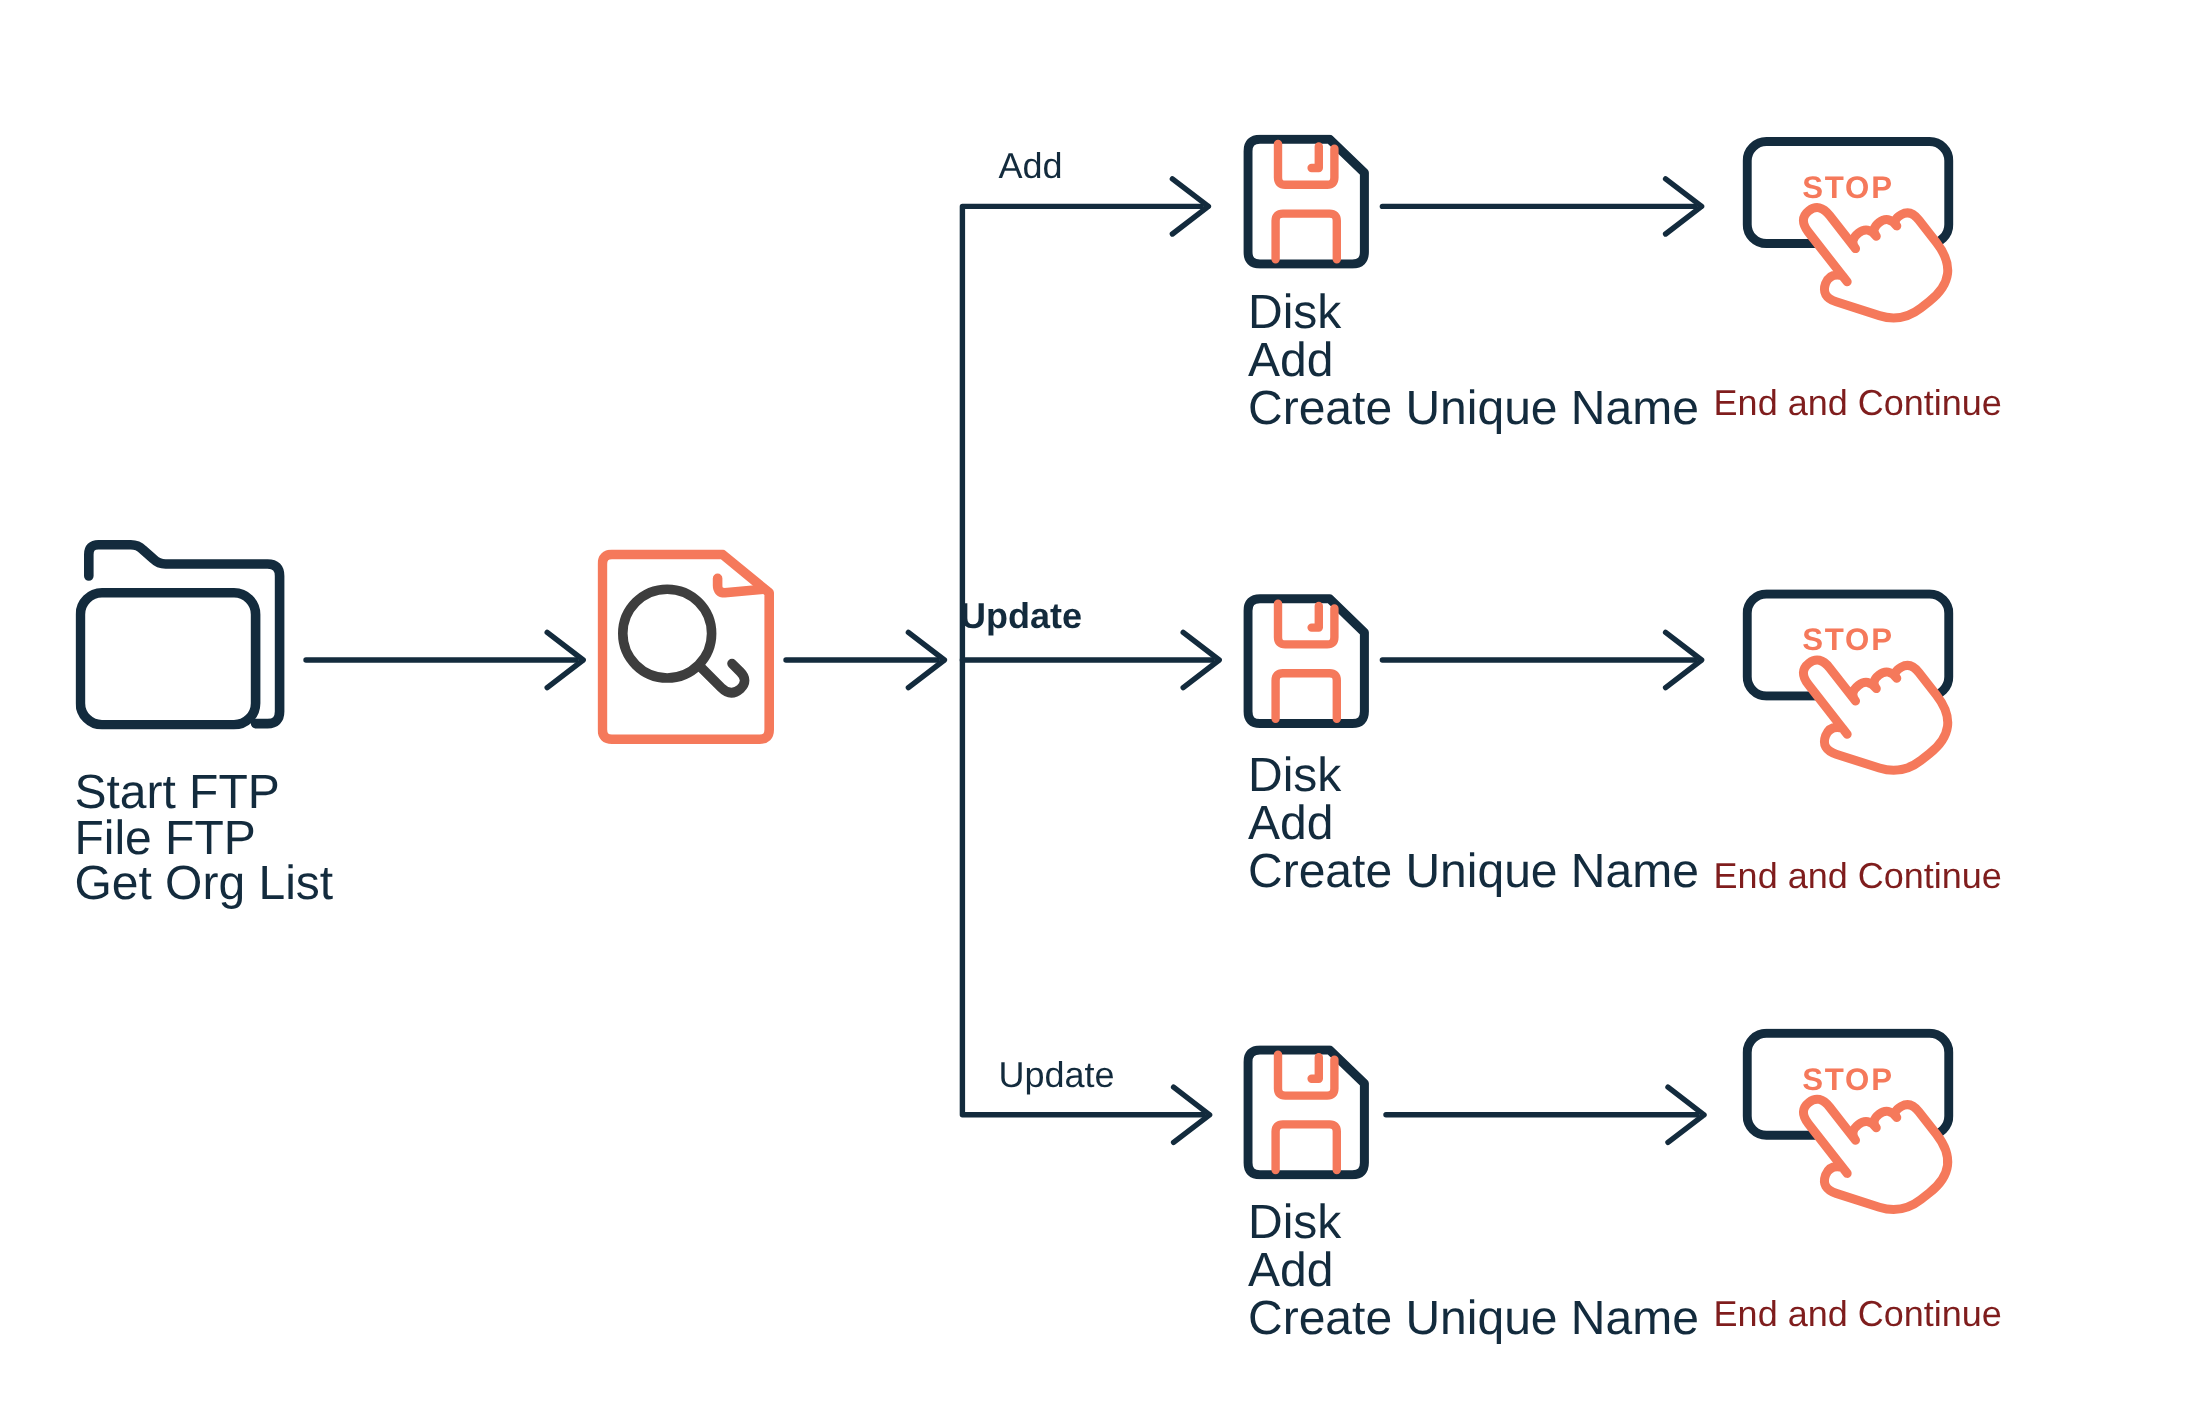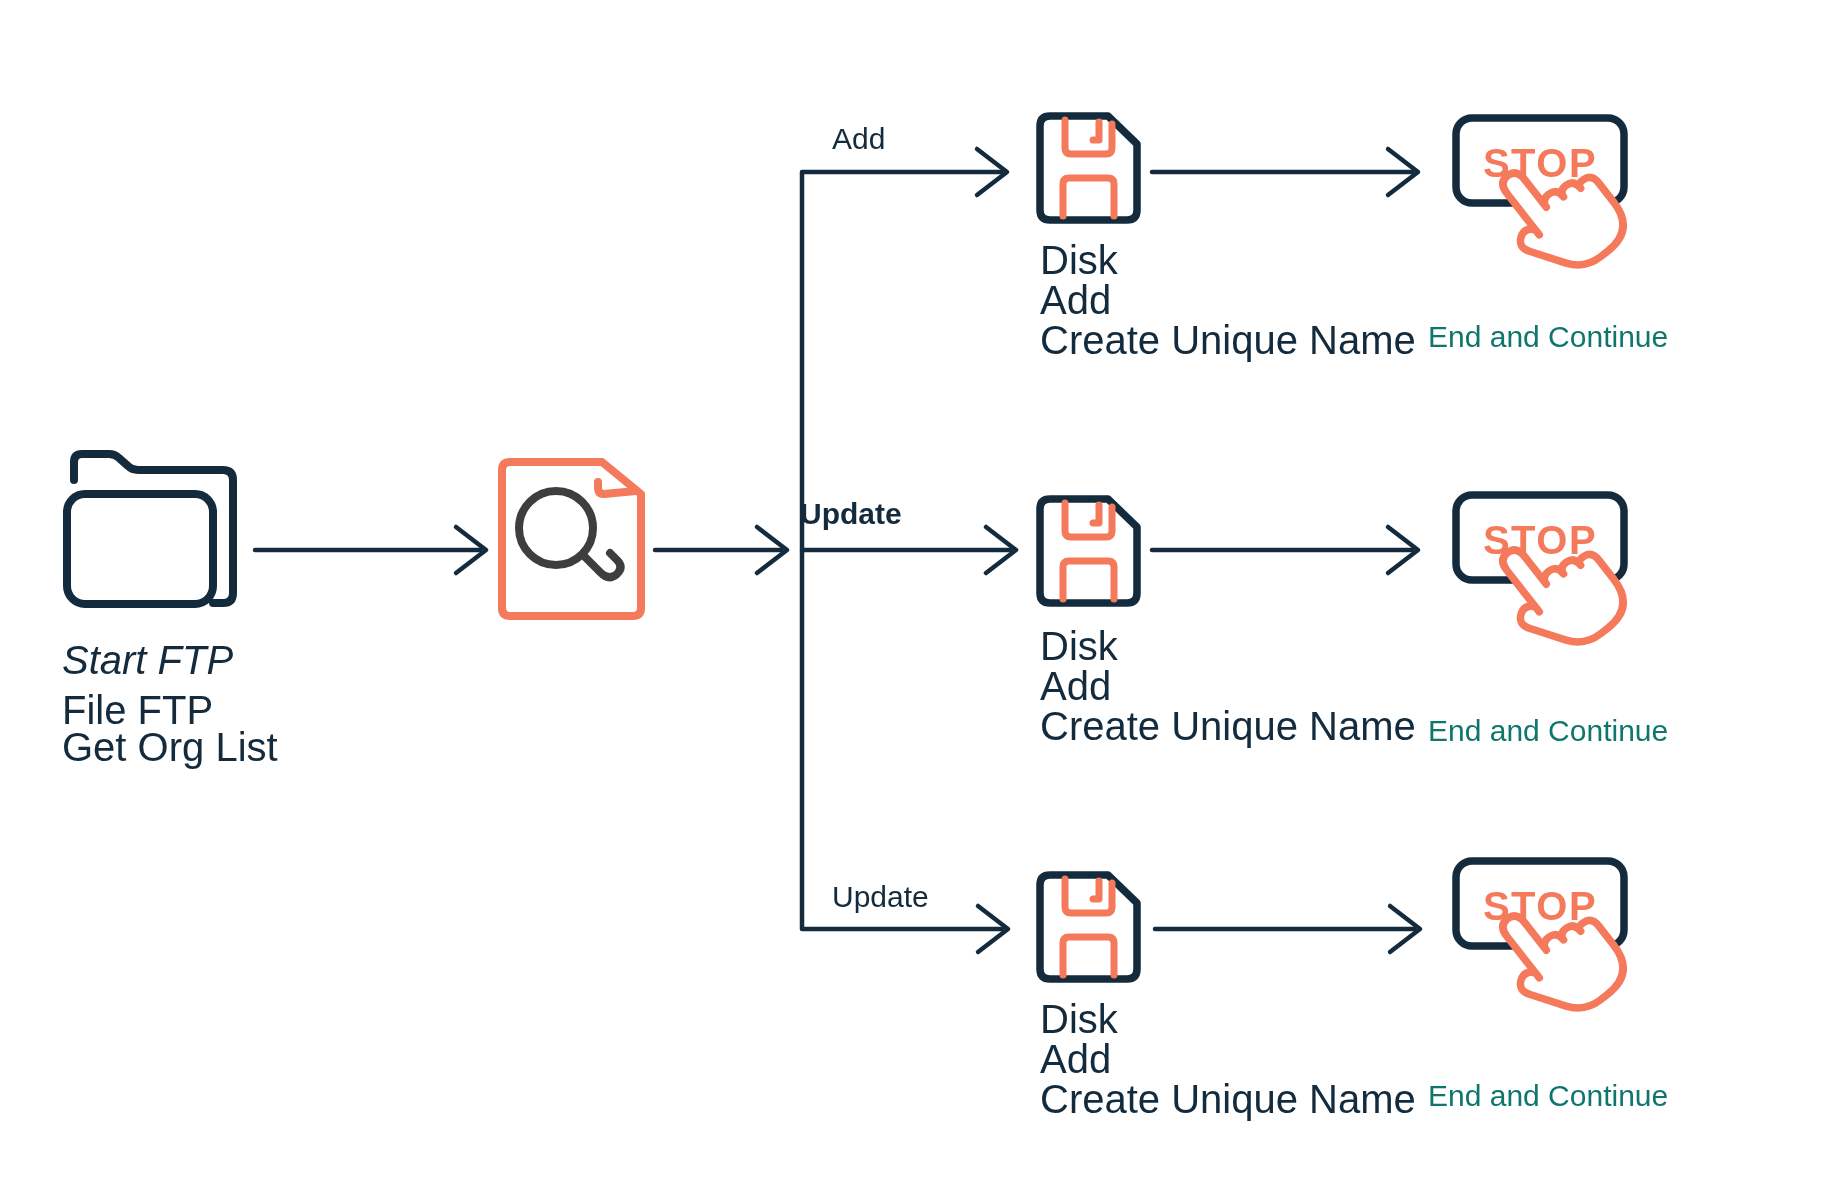--- a/index.html
+++ b/index.html
@@ -23,25 +23,25 @@
     font-size:30px;
     color:#132B3D;
     white-space:nowrap;
   }
   .ftp-text{
     display:flex;align-items:center;justify-content:center;
     font-size:42px;font-weight:bold;letter-spacing:3px;color:#F5795B;
   }
   .stop-text{
     width:176px;text-align:center;
-    font-size:40px;font-weight:bold;letter-spacing:1.5px;color:#F5795B;
+    font-size:26px;font-weight:bold;letter-spacing:1.5px;color:#F5795B;
     white-space:nowrap;
   }
   .end-label{
-    font-size:30px;color:#0f766e;white-space:nowrap;
+    font-size:30px;color:#7f1d1d;white-space:nowrap;
   }
 </style>
 </head>
 <body>
 
 <div id="stage">
 
   <svg class="abs" style="left:0;top:0;" width="1833" height="1182" viewBox="0 0 1833 1182">
     <g fill="none" stroke="#132B3D" stroke-width="4.5" stroke-linecap="round" stroke-linejoin="round">
 
@@ -67,21 +67,21 @@
     </g>
   </svg>
 
   <svg class="abs" style="left:63px;top:450px;" width="176" height="158" viewBox="0 0 176 158">
     <g fill="none" stroke="#132B3D" stroke-width="8" stroke-linecap="round" stroke-linejoin="round">
       <path d="M11 30 L11 12 Q11 4 19 4 L46 4 Q52 4 56 8 L65 16 Q69 20 75 20 L160 20 Q170 20 170 30 L170 143 Q170 153 160 153 L150 153"></path>
       <rect x="4" y="44" width="146" height="110" rx="18" fill="#ffffff"></rect>
     </g>
   </svg>
   <div class="abs" style="left:62px;top:640px;">
-    <div class="node-label" style="margin-bottom:12px;font-style:italic;">Start FTP</div>
+    <div class="node-label" style="margin-bottom:1px;">Start FTP</div>
     <div class="node-label" style="line-height:37px;">File FTP</div>
     <div class="node-label" style="line-height:37px;">Get Org List</div>
   </div>
 
   <svg class="abs" style="left:498px;top:458px;" width="147" height="162" viewBox="0 0 147 162">
     <g fill="none" stroke="#F5795B" stroke-width="8" stroke-linecap="round" stroke-linejoin="round">
       <path d="M104 4 L12 4 Q4 4 4 12 L4 150 Q4 158 12 158 L135 158 Q143 158 143 150 L143 36 Z" fill="#ffffff"></path>
       <path d="M100 24 L100 30 Q100 36 106 36 L138 33"></path>
     </g>
     <g fill="none" stroke="#3E3E3E" stroke-width="8" stroke-linecap="round" stroke-linejoin="round">

